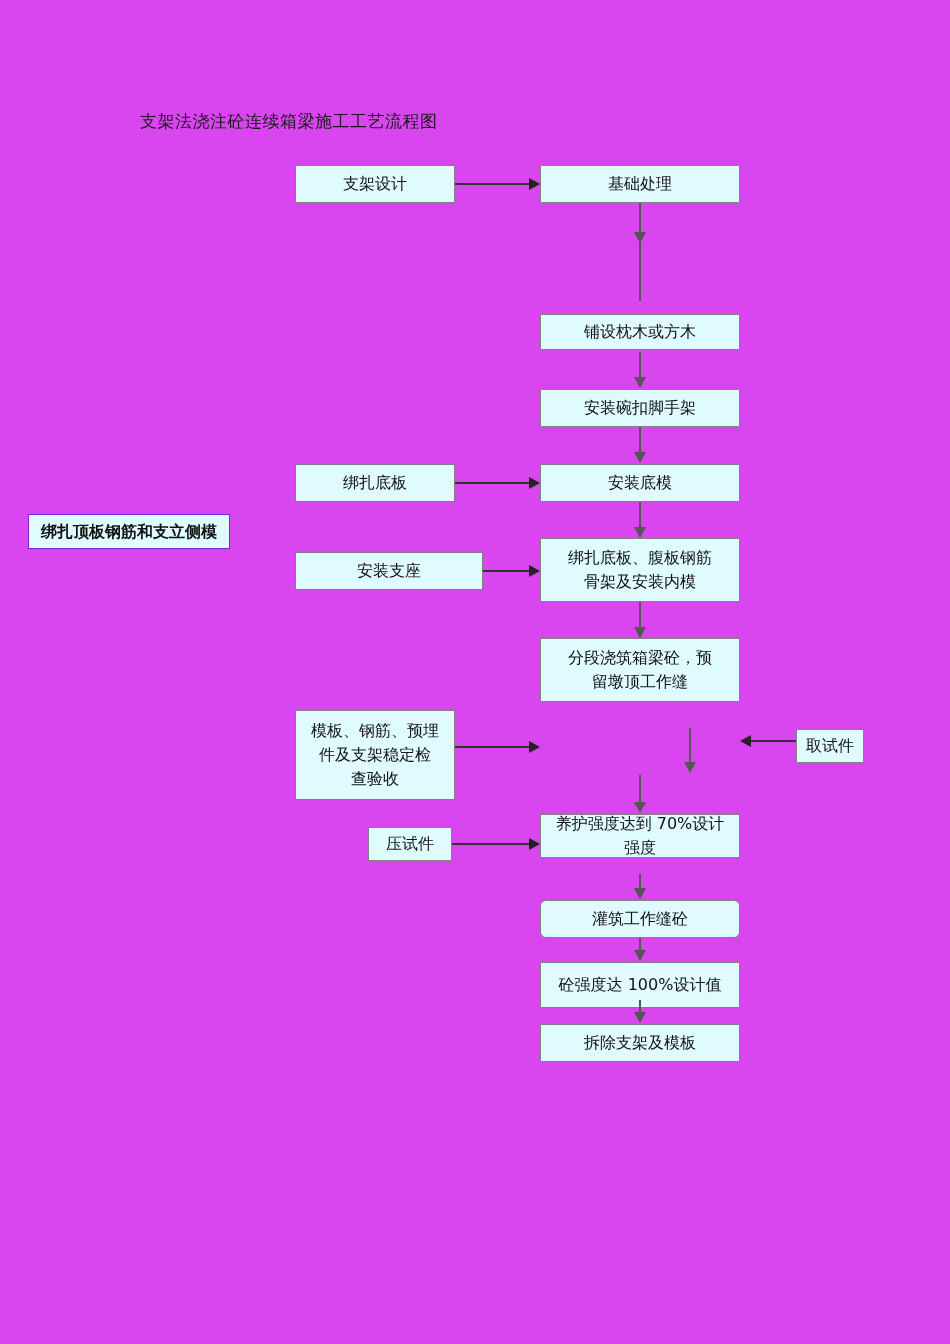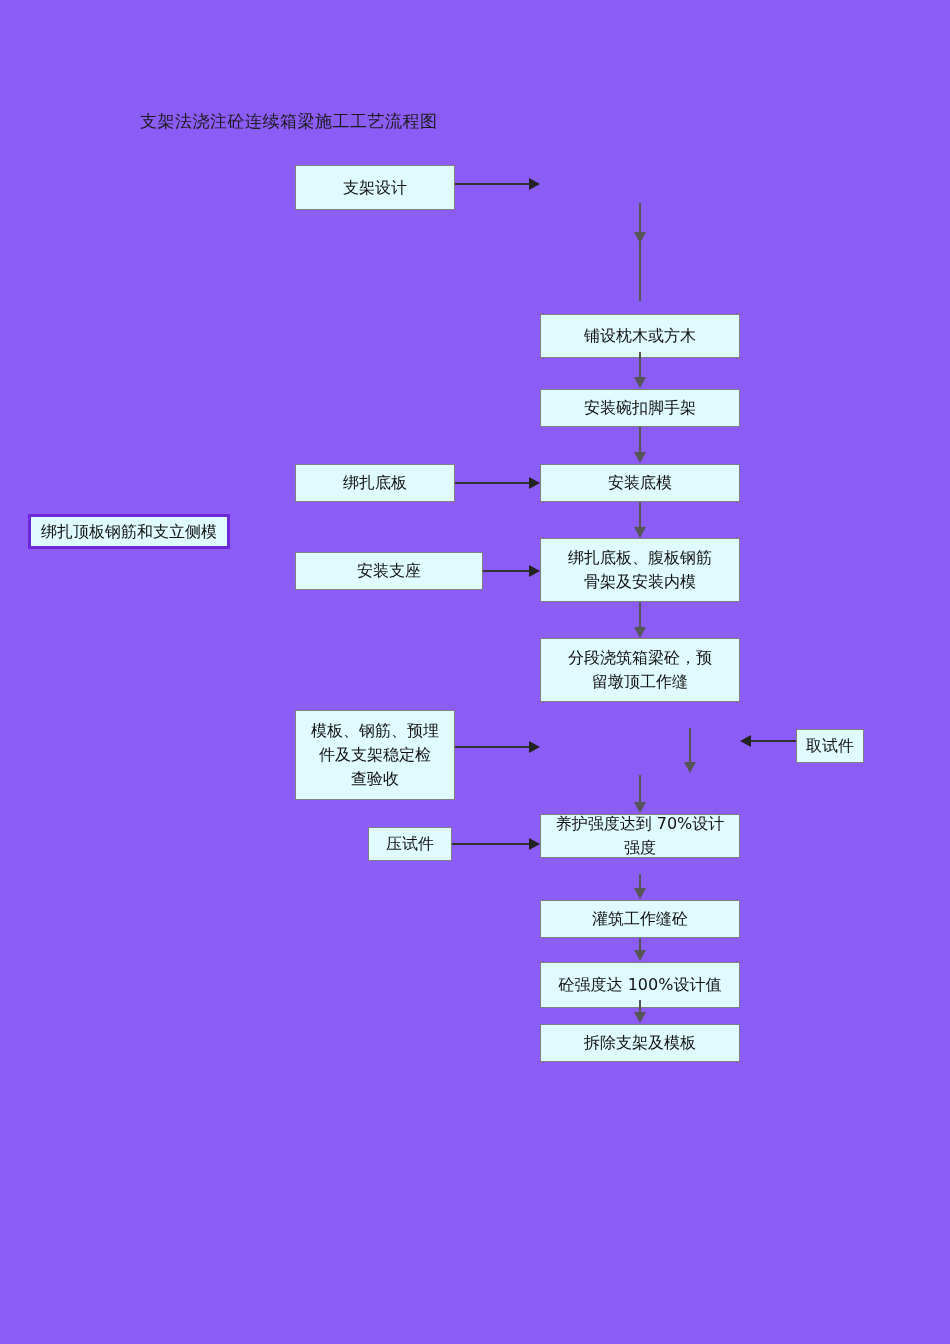--- a/index.html
+++ b/index.html
@@ -7,21 +7,21 @@
     padding: 0;
     background: #ffffff;
   }
   body {
     font-family: "DejaVu Sans", "Liberation Sans", sans-serif;
   }
   #page {
     position: relative;
     width: 950px;
     height: 1344px;
-    background: #8b5cf6;
+    background: #d946ef;
     overflow: hidden;
   }
   #chart-title {
     position: absolute;
     left: 140px;
     top: 110px;
     font-size: 17px;
     color: #1a1a1a;
     letter-spacing: 0.5px;
     white-space: nowrap;
@@ -34,21 +34,22 @@
     display: flex;
     align-items: center;
     justify-content: center;
     text-align: center;
     font-size: 16px;
     color: #111111;
     line-height: 1.5;
     padding: 2px 4px;
   }
   .node.plain {
-    border: 3px solid #6d28d9;
+    border: 1px solid #6d28d9;
+    font-weight: bold;
   }
   .node .label {
     display: block;
     width: 100%;
     white-space: pre-line;
   }
   
   .vline {
     position: absolute;
     width: 2px;
@@ -84,26 +85,29 @@
     border-right: 11px solid #222222;
   }
 </style>
 </head>
 <body>
 
 <div id="page">
 
   <div id="chart-title">支架法浇注砼连续箱梁施工工艺流程图</div>
 
-  <div class="node" style="left:295px; top:165px; width:160px; height:45px;align-items:center;">
+  <div class="node" style="left:295px; top:165px; width:160px; height:38px;align-items:center;">
     <span class="label">支架设计</span>
   </div>
 
-
-  <div class="node" style="left:540px; top:314px; width:200px; height:44px;">
+  <div class="node" style="left:540px; top:165px; width:200px; height:38px;">
+    <span class="label">基础处理</span>
+  </div>
+
+  <div class="node" style="left:540px; top:314px; width:200px; height:36px;">
     <span class="label">铺设枕木或方木</span>
   </div>
 
   <div class="node" style="left:540px; top:389px; width:200px; height:38px;">
     <span class="label">安装碗扣脚手架</span>
   </div>
 
   <div class="node" style="left:295px; top:464px; width:160px; height:38px;">
     <span class="label">绑扎底板</span>
   </div>
@@ -142,21 +146,21 @@
 
   <div class="node" style="left:368px; top:827px; width:84px; height:34px;">
     <span class="label">压试件</span>
   </div>
 
   <div class="node" style="left:540px; top:814px; width:200px; height:44px;">
     <span class="label">养护强度达到 70%设计
 强度</span>
   </div>
 
-  <div class="node" style="left:540px; top:900px; width:200px; height:38px;">
+  <div class="node" style="left:540px; top:900px; width:200px; height:38px;border-radius:6px;">
     <span class="label">灌筑工作缝砼</span>
   </div>
 
   <div class="node" style="left:540px; top:962px; width:200px; height:46px;">
     <span class="label">砼强度达 100%设计值</span>
   </div>
 
   <div class="node" style="left:540px; top:1024px; width:200px; height:38px;">
     <span class="label">拆除支架及模板</span>
   </div>

